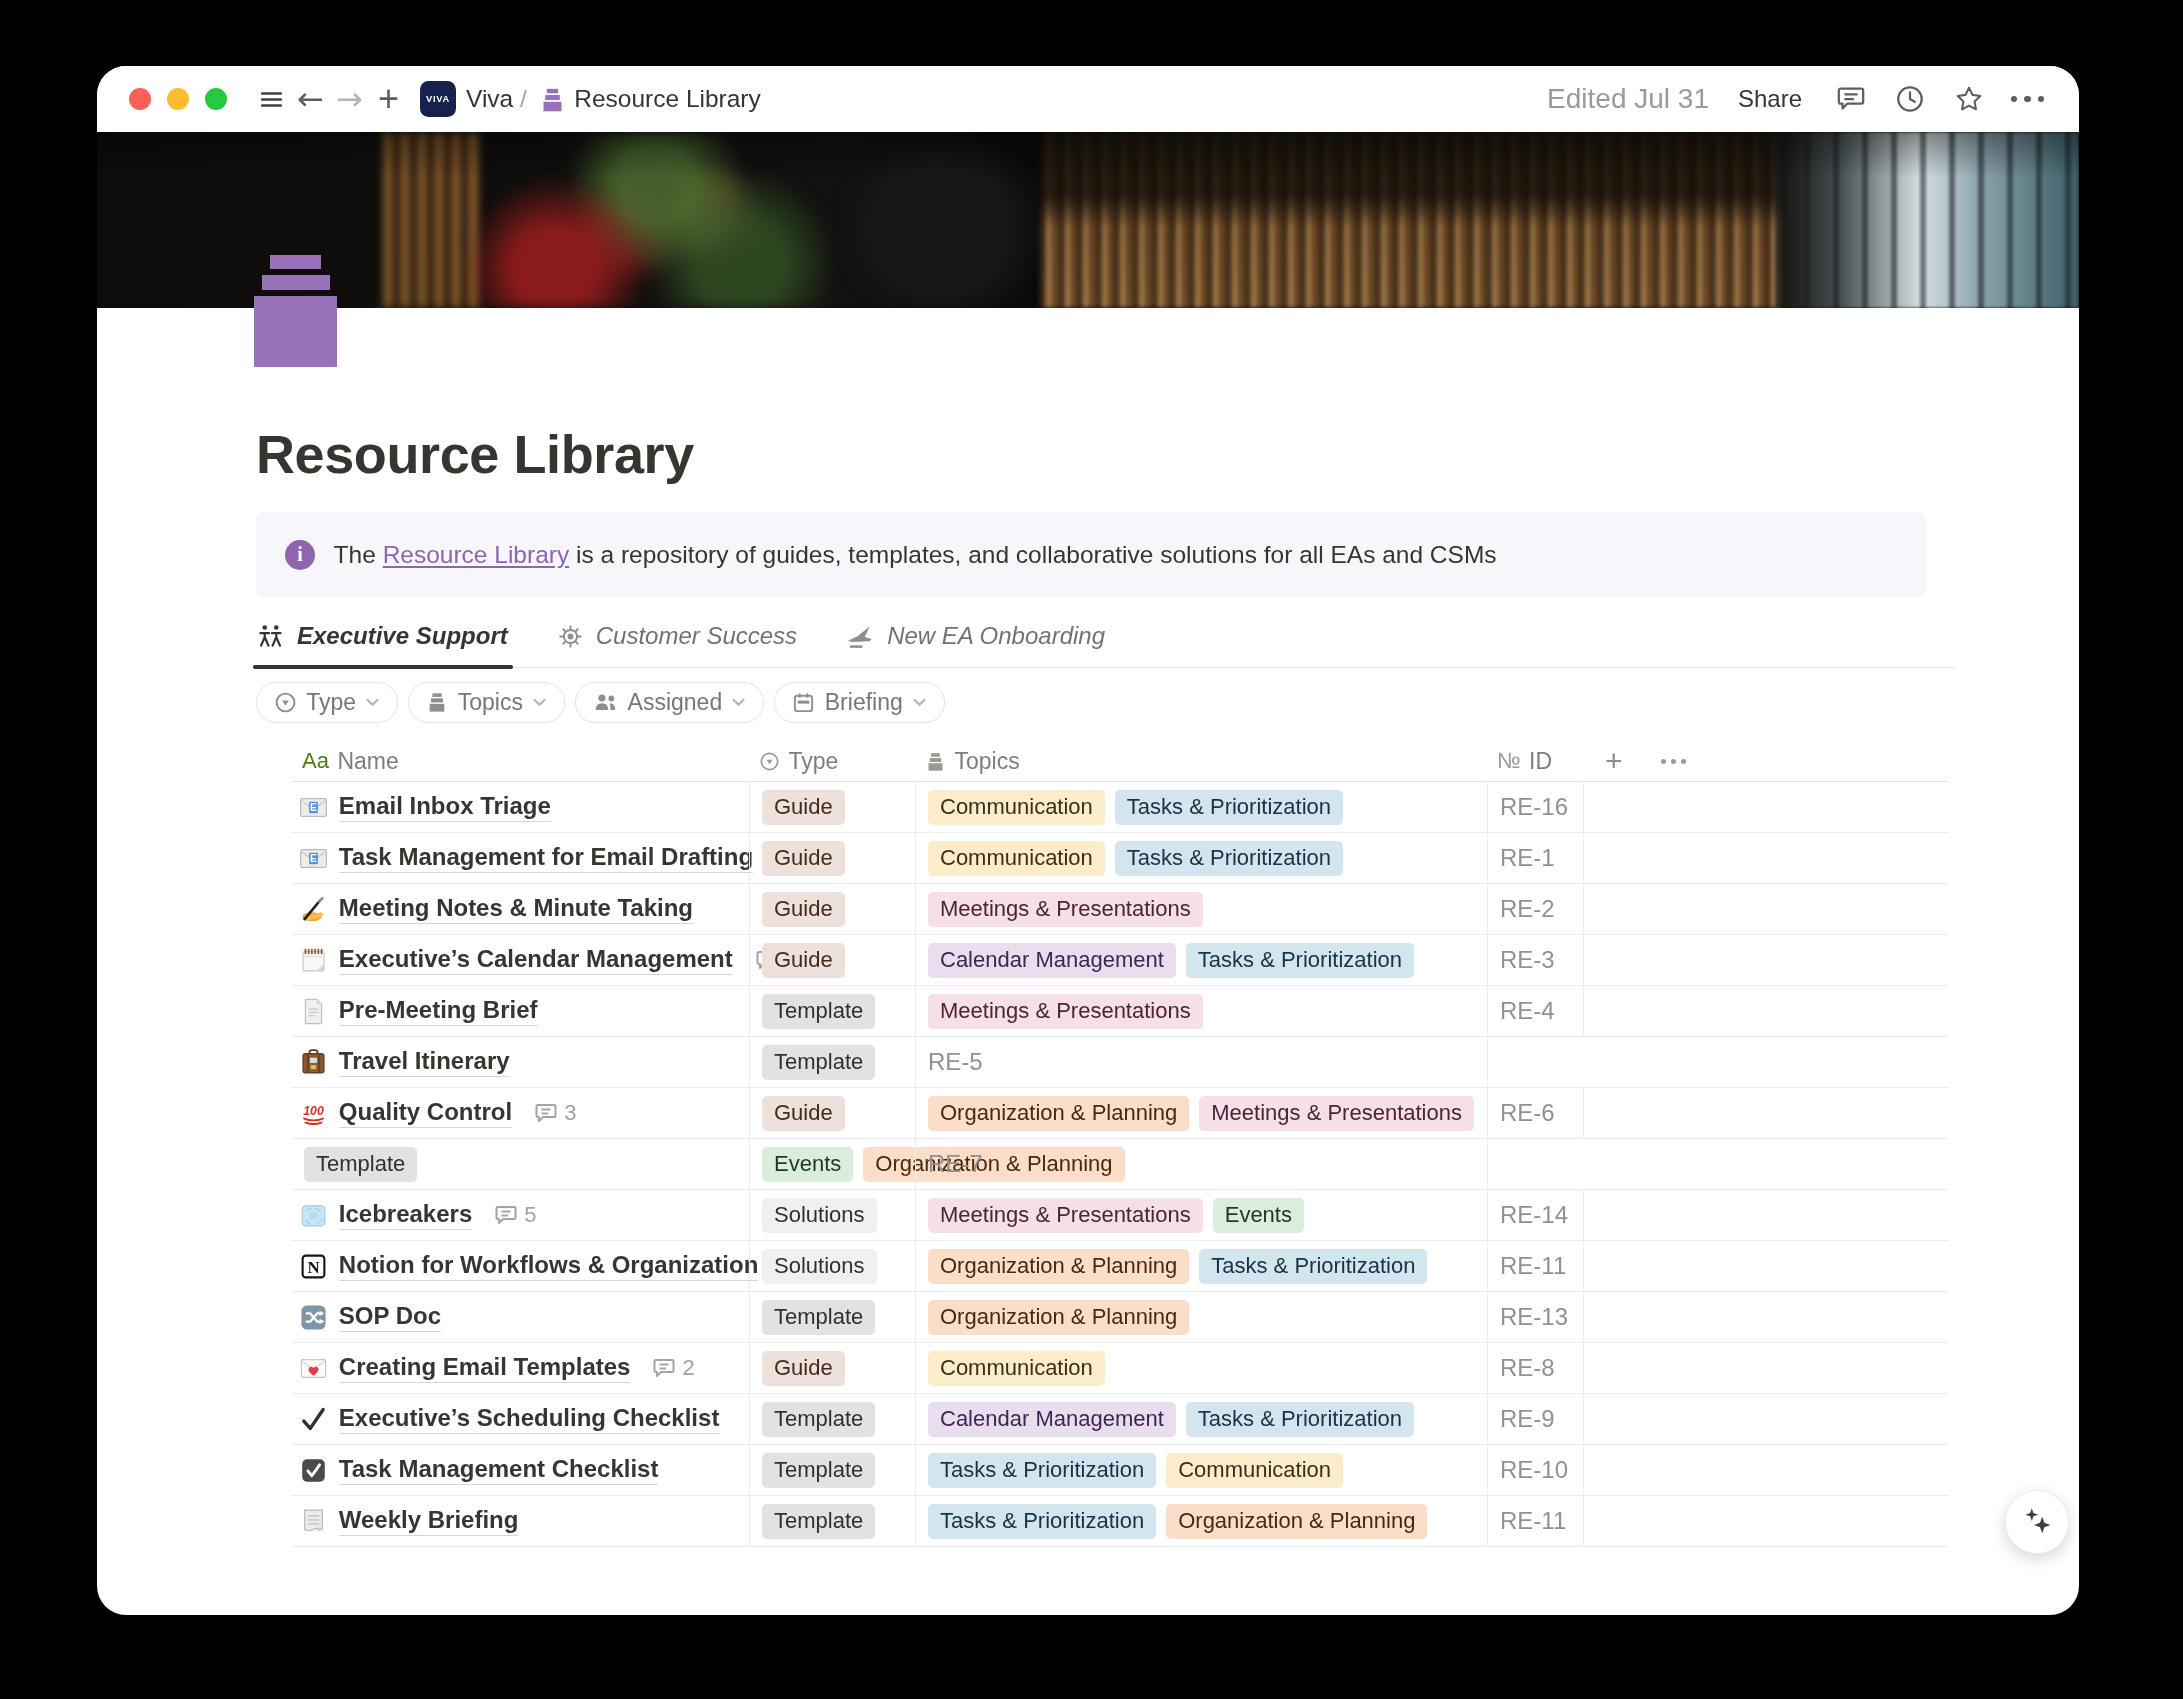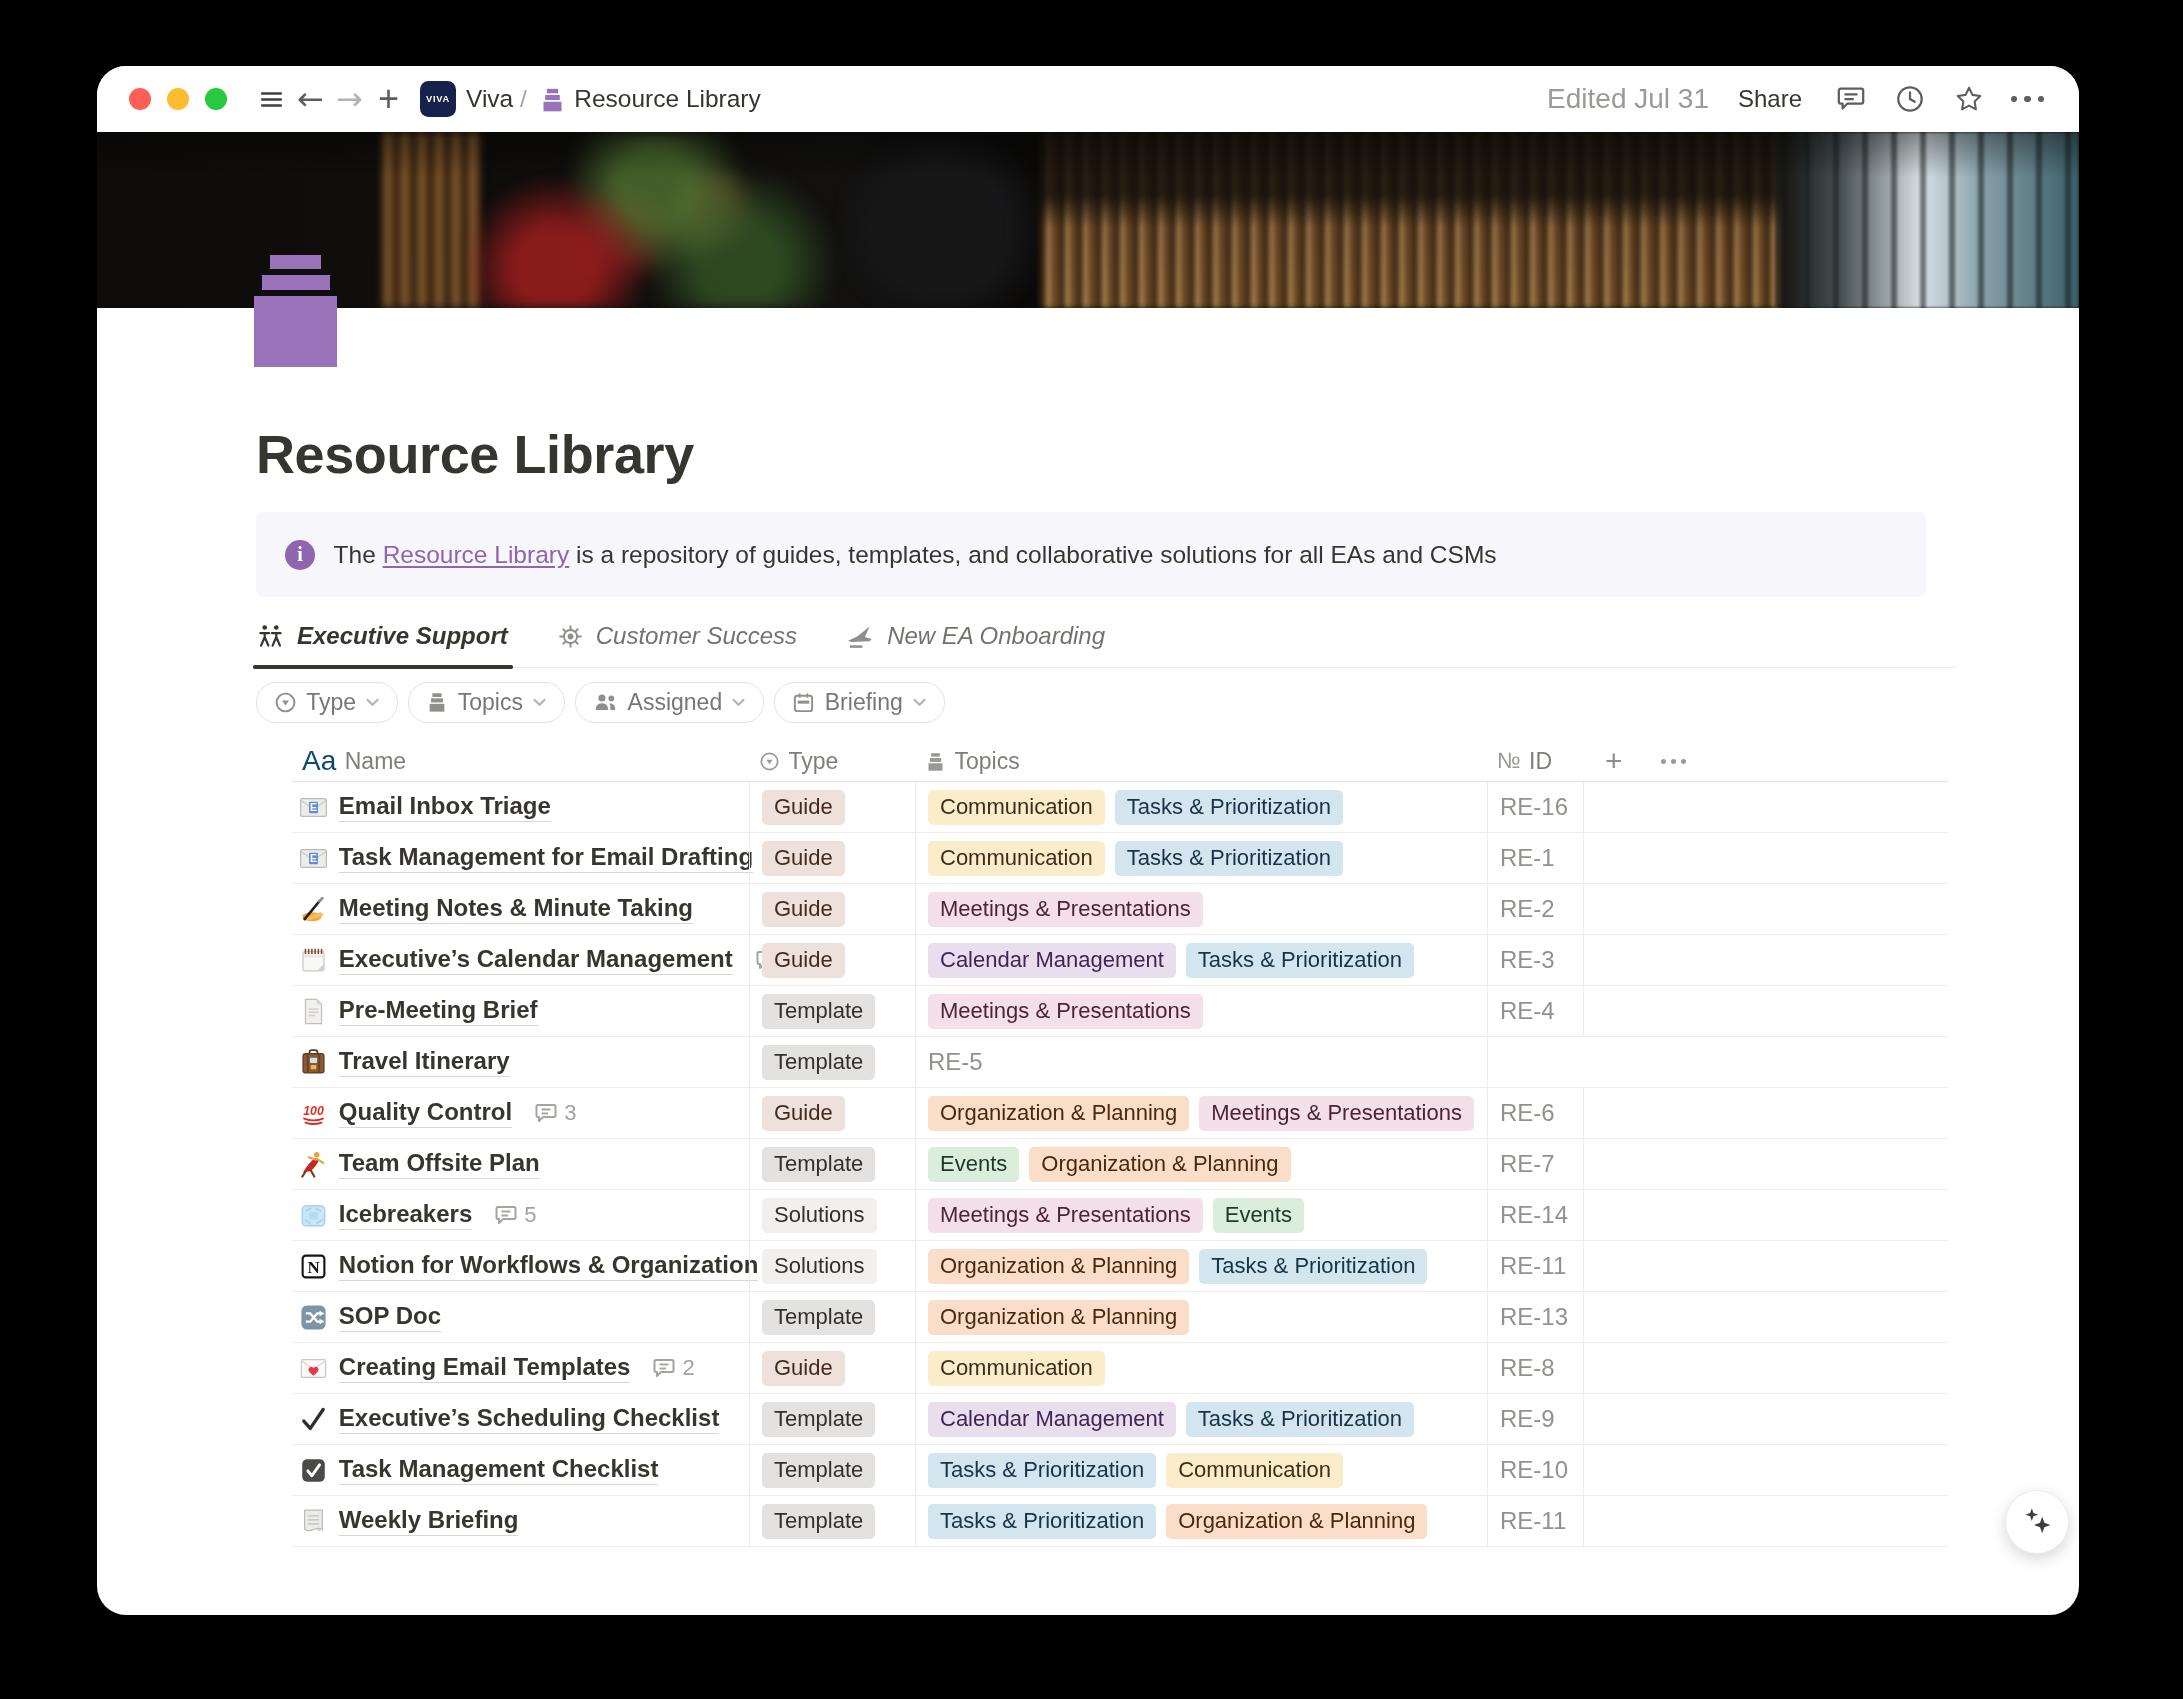--- a/index.html
+++ b/index.html
@@ -76,21 +76,21 @@
   .filters { margin-top:13.5px; display:flex; gap:10px; }
   .chip { height:41px; border:1.3px solid #E4E3E1; border-radius:20px; display:flex; align-items:center; gap:9.3px; padding:0 17px; color:#787774; font-size:23px; cursor:pointer; }
   .chip svg { color:#908F8C; }
 
   
   .table { margin-top:18.6px; margin-left:36px; width:1656px; }
   .thead, .trow { display:grid; grid-template-columns:457px 166px 572px 96px 364px; }
   .thead { height:41px; align-items:center; color:#7F7E7A; font-size:23px; border-bottom:0.8px solid #E3E2E0; }
   .thead .hcell { display:flex; align-items:center; gap:8.5px; padding-left:10px; }
   .thead .hcell svg { color:#9A9994; }
-  .aa { font-size:28px; color:#0c4a6e; }
+  .aa { font-size:22px; color:#4d7c0f; }
   .numero { font-size:22px; color:#9A9994; }
   .hdots { display:flex; gap:5px; margin-left:30px; }
   .hdots i { width:5px; height:5px; border-radius:50%; background:#9A9994; }
   .hplus { font-size:30px; color:#8F8E8B; font-weight:300; padding-left:12px; }
 
   .trow { height:51px; border-bottom:0.8px solid #EDECEA; }
   .trow > .cell { display:flex; align-items:center; }
   .trow > .cell:nth-child(n+2) { border-left:0.8px solid #EDECEA; }
   .name-cell { padding-left:6.8px; gap:10px; }
   .row-icon { width:30px; height:30px; flex:0 0 auto; display:flex; align-items:center; justify-content:center; }
@@ -488,33 +488,20 @@
     </div>
     <div class="cell topics-cell">
               <span class="badge" style="background: rgb(250, 222, 201); color: rgb(73, 41, 14);">Organization &amp; Planning</span>
               <span class="badge" style="background: rgb(245, 224, 233); color: rgb(76, 35, 55);">Meetings &amp; Presentations</span>
             </div>
     <div class="cell id-cell">RE-6</div>
     <div class="cell add-cell"></div>
   </div>
 
   <div class="trow">
-    <div class="cell name-cell">
-      <span class="row-icon">
-                <svg viewBox="0 0 36 36">
-                  <circle cx="22" cy="6" r="3.4" fill="#E8A33D"></circle>
-                  <path d="M21 10 C15 13 10 19 5 28 L15 26 C19 22 23 17 25 12 Z" fill="#C62828"></path>
-                  <path d="M8 27 L4 33 M15 26 L19 33" stroke="#7A3B16" stroke-width="2.6" stroke-linecap="round"></path>
-                  <path d="M22 11 l8 5" stroke="#E8A33D" stroke-width="2.6" stroke-linecap="round"></path>
-                  <path d="M21 12 l-9 -3" stroke="#E8A33D" stroke-width="2.6" stroke-linecap="round"></path>
-                </svg>
-              </span>
-      <span class="row-title">Team Offsite Plan</span>
-
-    </div>
     <div class="cell type-cell">
       <span class="badge type-badge" style="background: rgb(227, 226, 224); color: rgb(50, 48, 44);">Template</span>
     </div>
     <div class="cell topics-cell">
               <span class="badge" style="background: rgb(219, 237, 219); color: rgb(28, 56, 41);">Events</span>
               <span class="badge" style="background: rgb(250, 222, 201); color: rgb(73, 41, 14);">Organization &amp; Planning</span>
             </div>
     <div class="cell id-cell">RE-7</div>
     <div class="cell add-cell"></div>
   </div>

